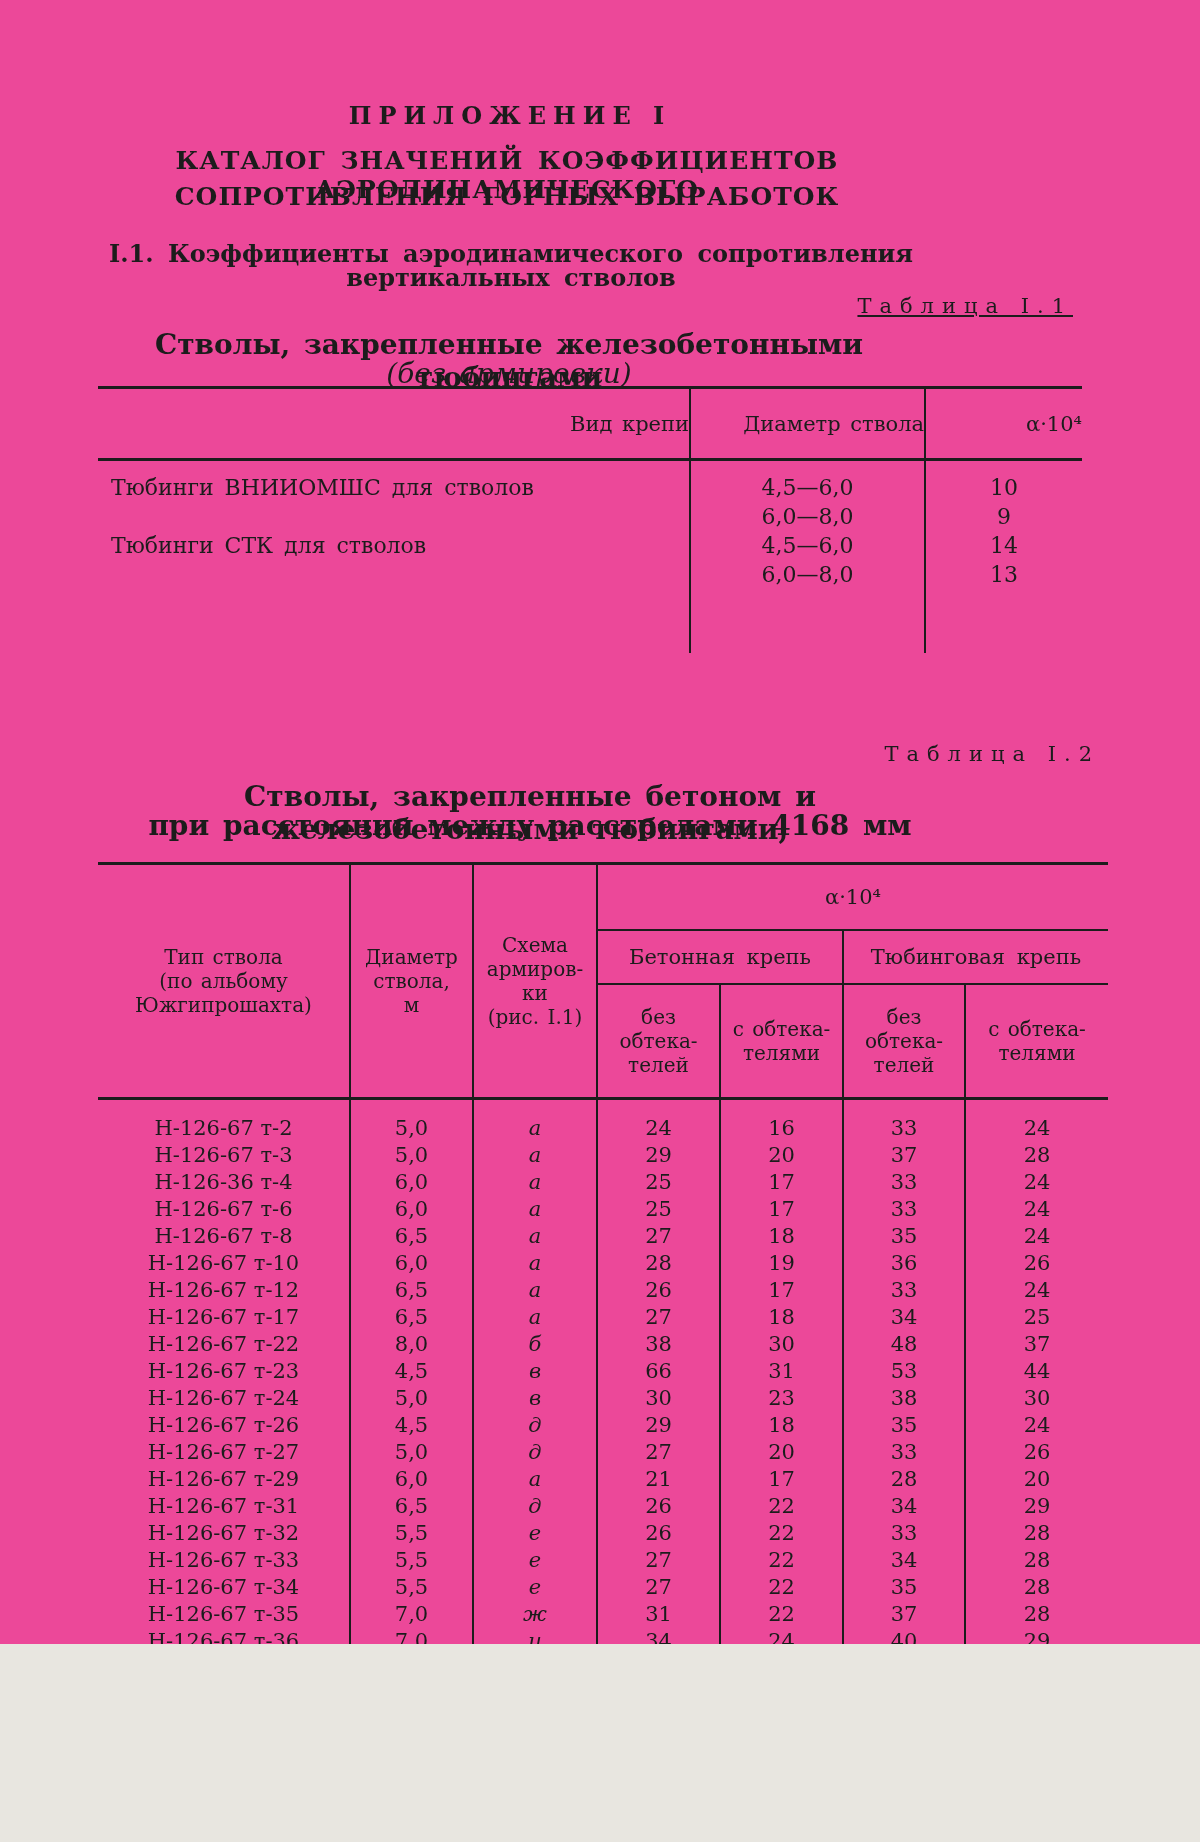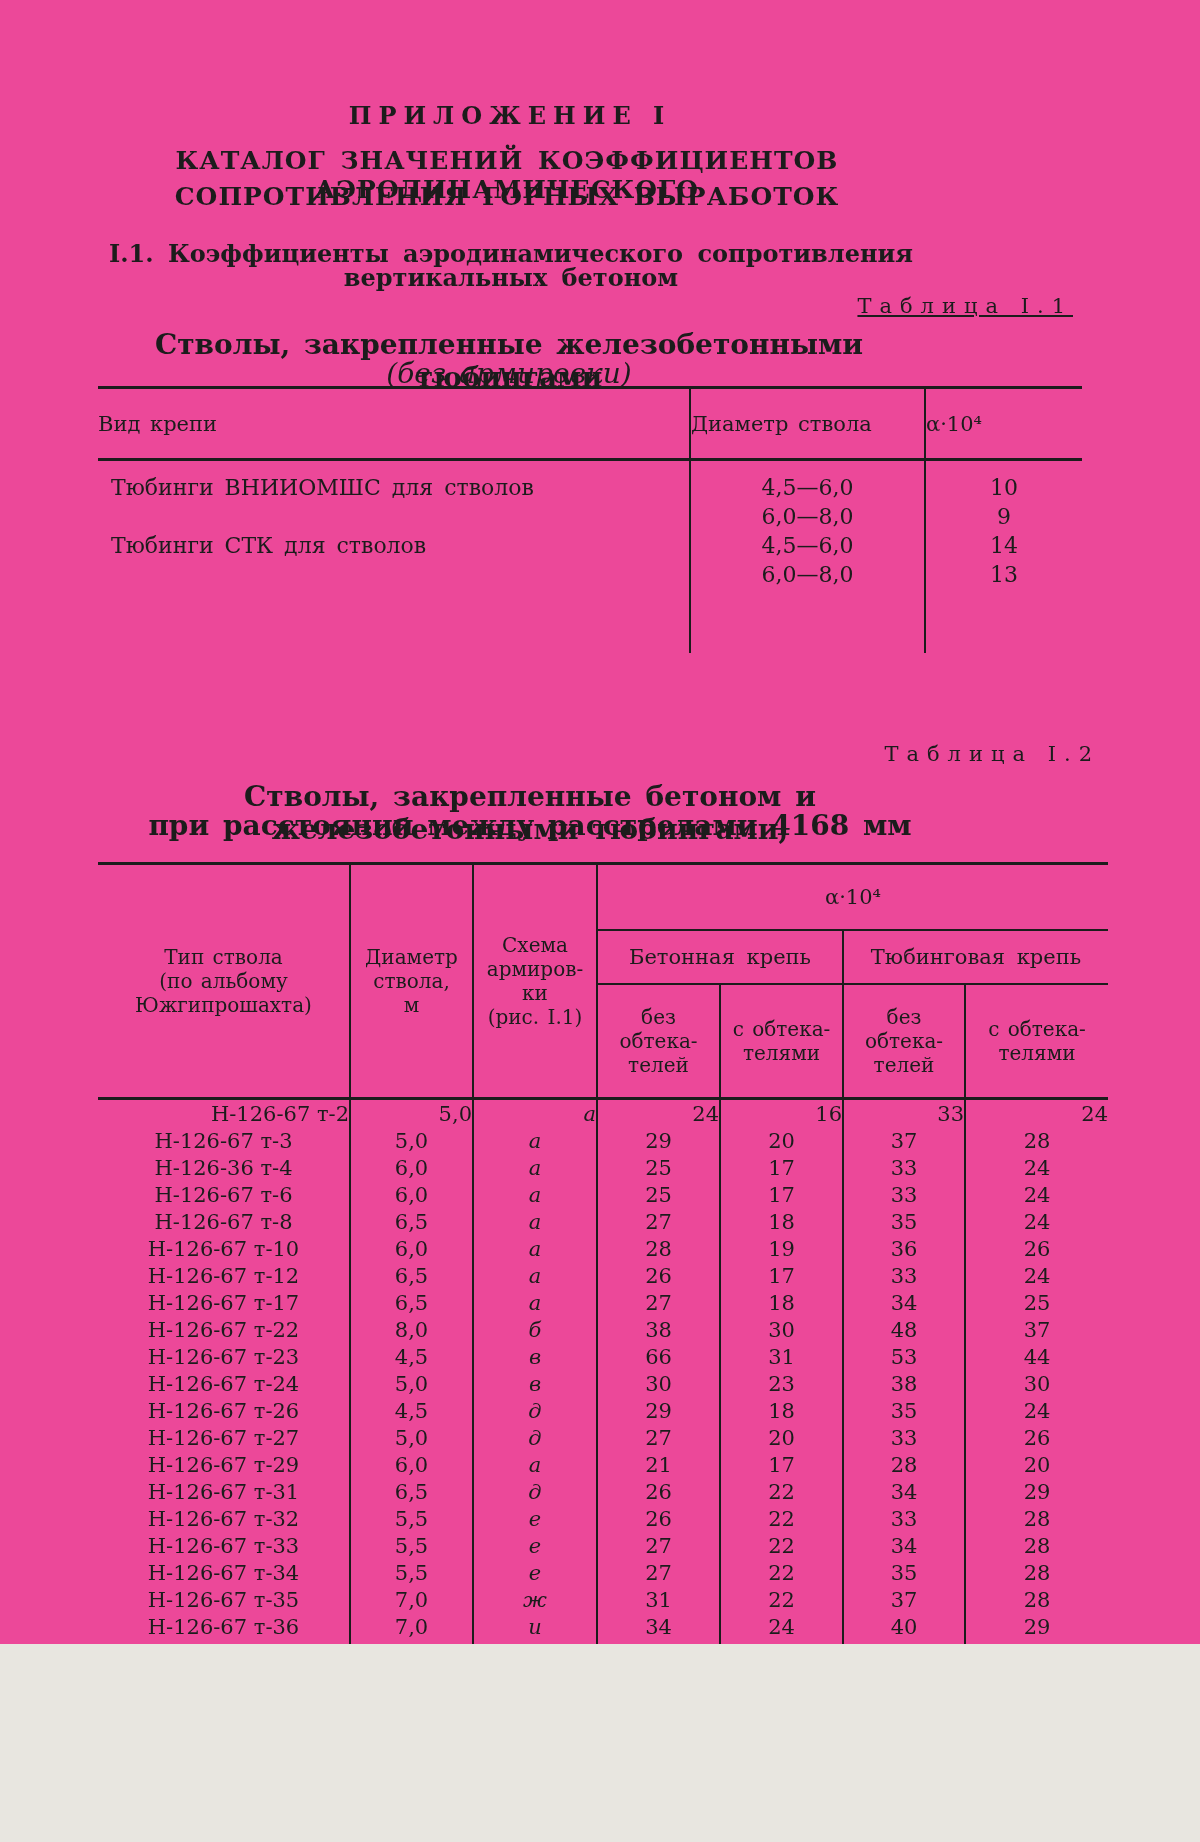--- a/index.html
+++ b/index.html
@@ -25,56 +25,56 @@
   .lbl2{top:742px; width:1100px;}
   .caption{position:absolute; left:98px; text-align:center; font-size:28px; word-spacing:4px;}
   .cap1a{top:328px; width:822px; font-weight:bold;}
   .cap1b{top:357px; width:822px;font-style:italic;}
   .cap2a{top:780px; width:864px; font-weight:bold;}
   .cap2b{top:809px; width:864px; font-weight:bold;}
   
   table{border-collapse:collapse; table-layout:fixed;}
   .t1{position:absolute; left:98px; top:386px; width:984px; border-top:3px solid #1c1c1c;}
   .t1 th{
-    font-weight:normal; font-size:21px; text-align:left; vertical-align:middle;
+    font-weight:normal; font-size:21px; text-align:right; vertical-align:middle;
     height:69px; padding:0; border-bottom:3px solid #1c1c1c; word-spacing:3px;
   }
   .t1 td{font-size:22px; text-align:center; height:29px; padding:0; word-spacing:4px;}
   .t1 tbody[data-rows] tr:first-child td{padding-top:12px;}
   .t1 .c-type{text-align:left; padding-left:13px;}
   .t1 .bl{border-left:2px solid #1c1c1c;}
   .t1 .filler td{height:64px;}
   
   .t2{position:absolute; left:98px; top:862px; width:1010px; border-top:3px solid #1c1c1c;}
   .t2 th{
     font-weight:normal; font-size:20px; line-height:24px; text-align:center;
     vertical-align:middle; padding:0; white-space:pre-line; word-spacing:2px;
   }
   .t2 .rowA .alpha{height:64px; border-bottom:2px solid #1c1c1c; font-size:21px;}
   .t2 .rowB th{height:52px; border-bottom:2px solid #1c1c1c; font-size:21px; word-spacing:5px;}
   .t2 .rowC th{height:112px; border-bottom:3px solid #1c1c1c;}
   .t2 .rspan{border-bottom:3px solid #1c1c1c;}
   .t2 tbody td{font-size:21px; text-align:center; height:27px; padding:0;}
-  .t2 tbody[data-rows] tr:first-child td{text-align:right;}
+  .t2 tbody[data-rows] tr:first-child td{padding-top:14px;}
   .t2 .bl{border-left:2px solid #1c1c1c;}
   .t2 .scheme-i{font-style:italic;}
   .t2 .filler td{height:26px;}
   
   .page-number{position:absolute; left:103px; top:1701px; font-size:23px;}
 </style>
 </head>
 <body>
 
 <div class="page">
 
   <div class="appendix">ПРИЛОЖЕНИЕ I</div>
   <div class="doc-title l1">КАТАЛОГ ЗНАЧЕНИЙ КОЭФФИЦИЕНТОВ АЭРОДИНАМИЧЕСКОГО</div>
   <div class="doc-title l2">СОПРОТИВЛЕНИЯ ГОРНЫХ ВЫРАБОТОК</div>
   <div class="section-title l1">I.1. Коэффициенты аэродинамического сопротивления</div>
-  <div class="section-title l2">вертикальных бетоном</div>
+  <div class="section-title l2">вертикальных стволов</div>
 
   <div class="tbl-label lbl1">Таблица I.1</div>
   <div class="caption cap1a">Стволы, закрепленные железобетонными тюбингами</div>
   <div class="caption cap1b">(без армировки)</div>
 
   <table class="t1">
     <colgroup>
         <col style="width:592px">
         <col style="width:235px">
         <col style="width:157px">

